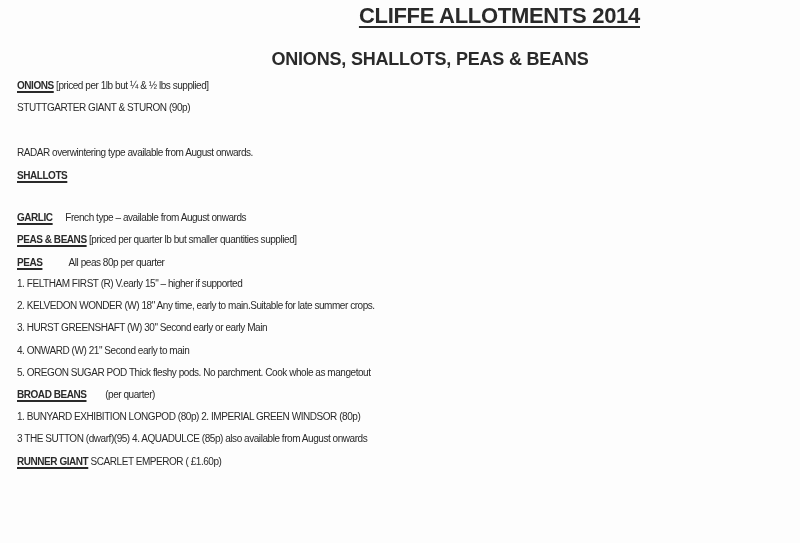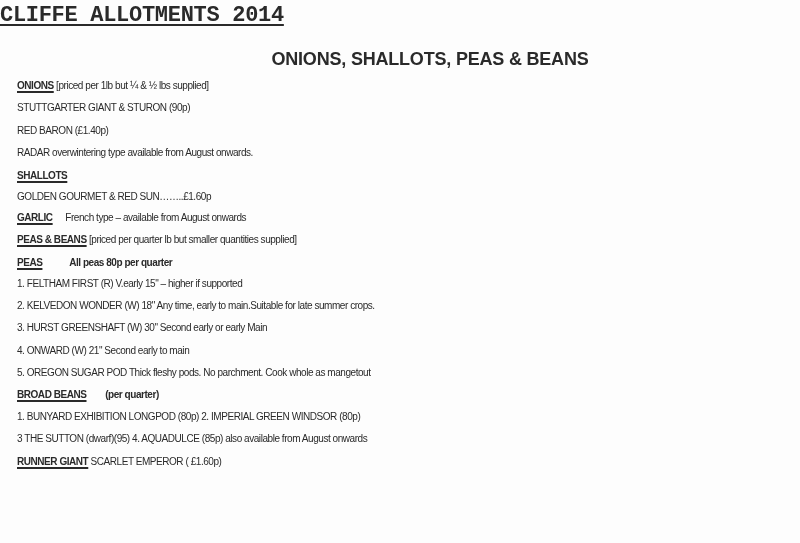--- a/index.html
+++ b/index.html
@@ -6,61 +6,58 @@
     body {
       width: 800px; height: 543px; overflow: hidden;
       background: #fdfdfd;
       color: #2a2a2a;
       font-family: "Liberation Sans", "DejaVu Sans", sans-serif;
       position: relative;
     }
     .page { position: absolute; left: 0; top: 0; width: 800px; height: 543px; }
     .title {
       position: absolute; left: 0; width: 640px; top: 3px;
-      text-align: left; font-weight: bold; font-size: 22px;
+      text-align: right; font-weight: bold; font-size: 22px;
       letter-spacing: -0.3px;
-      font-family: Liberation Mono, monospace;
     }
     .title span { text-decoration: underline; text-underline-offset: 3px; text-decoration-thickness: 2px; }
     .subtitle {
       position: absolute; left: 0; width: 790px; top: 49px;
       text-align: center; font-weight: bold; font-size: 18px;
       letter-spacing: -0.2px;
       padding-left: 35px;
     }
     .line {
       position: absolute; left: 17px; font-size: 10px; white-space: nowrap;
       letter-spacing: -0.45px; line-height: 20px;
     }
     .hd {
       font-weight: bold; text-decoration: underline;
       text-decoration-thickness: 2px; text-underline-offset: 2px;
     }
-    .bold { font-weight: bold; text-align: right; }
+    .bold { font-weight: normal; text-align: right; }
     .gap { display: inline-block; width: 8px; }
   </style>
 </head>
 <body>
 
 <div class="page">
   <div class="title"><span>CLIFFE ALLOTMENTS 2014</span></div>
   <div class="subtitle">ONIONS, SHALLOTS, PEAS &amp; BEANS</div>
 
   <div class="line" style="top:76px">
     <span class="hd">ONIONS</span>
     <span>[priced per 1lb but ¼ &amp; ½  lbs supplied]</span>
   </div>
   <div class="line" style="top:98px">STUTTGARTER GIANT &amp; STURON    (90p)</div>
-  <div class="line" style="top:121px">RED BARON  (£1.40p)</div>
   <div class="line" style="top:143px">RADAR overwintering type available from August onwards.</div>
 
   <div class="line" style="top:166px">
     <span class="hd">SHALLOTS</span>
   </div>
-  <div class="line" style="top:187px">GOLDEN GOURMET  &amp;  RED SUN……..£1.60p</div>
 
   <div class="line" style="top:208px">
     <span class="hd">GARLIC</span>
     <span class="gap"></span>
     <span>French type – available from August onwards</span>
   </div>
 
   <div class="line" style="top:230px">
     <span class="hd">PEAS &amp; BEANS</span>
     <span>[priced per quarter lb but smaller quantities supplied]</span>

